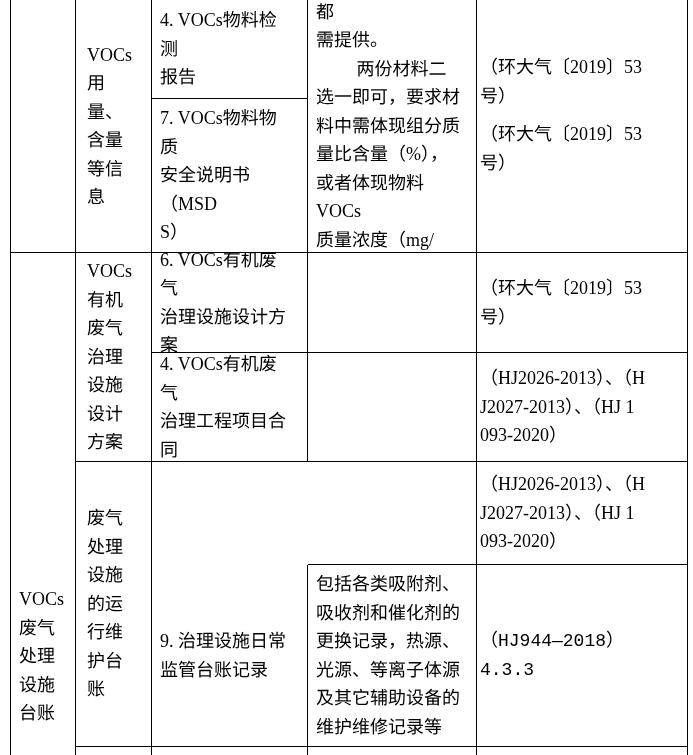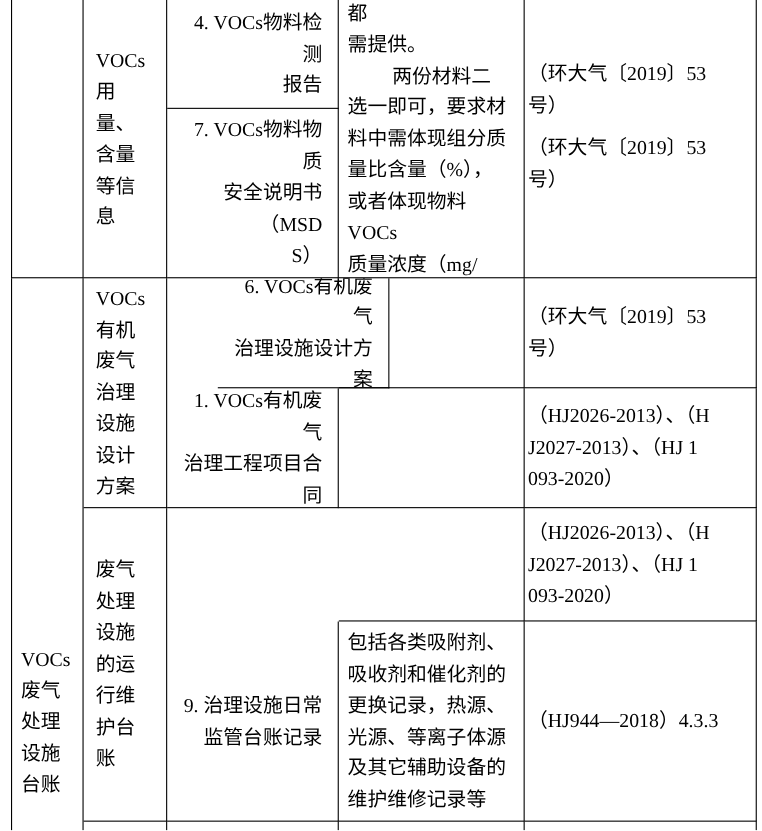--- a/index.html
+++ b/index.html
@@ -24,21 +24,21 @@
     justify-content: center;
     white-space: pre-line;
     overflow: hidden;
     padding-right: 14px;
   }
   .b-left { border-left: 1px solid #000000; }
   .no-bottom { border-bottom: none; }
   .top-align { justify-content: flex-start; }
   .c1 { padding-left: 8px; }
   .c2 { padding-left: 11px; }
-  .c3 { padding-left: 8px; text-align: right; }
+  .c3 { padding-left: 8px; }
   .c4 { padding-left: 8px; }
   .c5 { padding-left: 3px; }
   .pad-top-group { padding-top: 332px; }
   .refs-stack { padding-bottom: 22px; }
   .ref-para { margin: 0; }
   .ref-para.first { margin-bottom: 10px; }
 </style>
 </head>
 <body>
 
@@ -71,24 +71,24 @@
 行维
 护台
 账</div>
   <div class="cell c2 no-bottom" style="left:76px; top:747px; width:76px; height:8px;"></div>
 
   <div class="cell c3" style="left:152px; top:0; width:156px; height:99px;">4. VOCs物料检测
 报告</div>
   <div class="cell c3" style="left:152px; top:99px; width:156px; height:154px;">7. VOCs物料物质
 安全说明书（MSD
 S）</div>
-  <div class="cell c3" style="left:152px; top:253px; width:156px; height:100px;margin-left:46px;">6. VOCs有机废气
+  <div class="cell c3" style="left:152px; top:253px; width:156px; height:100px;">6. VOCs有机废气
 治理设施设计方
 案</div>
-  <div class="cell c3" style="left:152px; top:353px; width:156px; height:109px;">1. VOCs有机废气
+  <div class="cell c3" style="left:152px; top:353px; width:156px; height:109px;">4. VOCs有机废气
 治理工程项目合
 同</div>
   <div class="cell c3" style="left:152px; top:565px; width:156px; height:182px;font-family:Liberation Serif, serif;">9. 治理设施日常
 监管台账记录</div>
   <div class="cell c3 no-bottom" style="left:152px; top:747px; width:156px; height:8px;"></div>
 
   <div class="cell c4" style="left:308px; top:0; width:169px; height:253px;">所有涉VOCs材料都
 需提供。
 　　 两份材料二
 选一即可，要求材
@@ -115,16 +115,16 @@
 号）</div>
   </div>
   <div class="cell c5" style="left:477px; top:253px; width:211px; height:100px;">（环大气〔2019〕53
 号）</div>
   <div class="cell c5" style="left:477px; top:353px; width:211px; height:109px;">（HJ2026-2013）、（H
 J2027-2013）、（HJ 1
 093-2020）</div>
   <div class="cell c5" style="left:477px; top:462px; width:211px; height:103px;">（HJ2026-2013）、（H
 J2027-2013）、（HJ 1
 093-2020）</div>
-  <div class="cell c5" style="left:477px; top:565px; width:211px; height:182px;">（HJ944—2018）4.3.3</div>
+  <div class="cell c5" style="left:477px; top:565px; width:211px; height:182px;font-family:Liberation Mono, monospace;">（HJ944—2018）4.3.3</div>
   <div class="cell c5 no-bottom" style="left:477px; top:747px; width:211px; height:8px;"></div>
 
 </div>
 
 </body></html>

